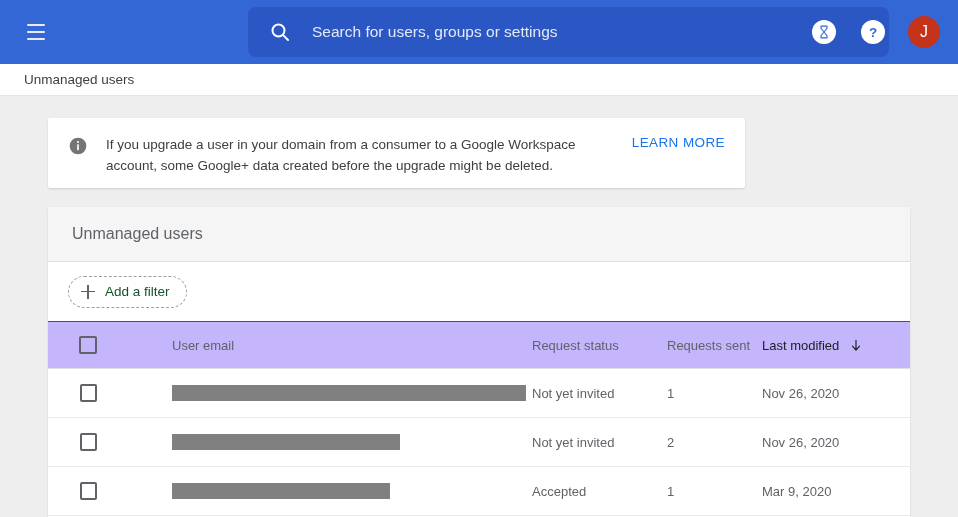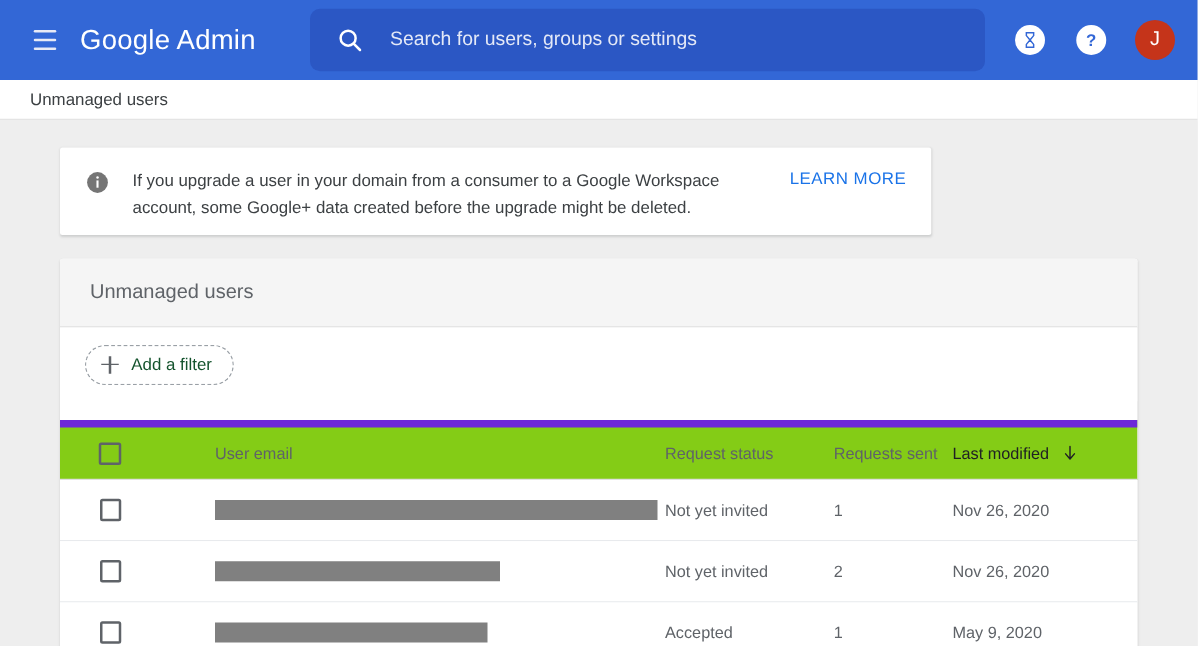--- a/index.html
+++ b/index.html
@@ -38,21 +38,21 @@
     font-size: 22px;
     color: #ffffff;
     letter-spacing: .2px;
     white-space: nowrap;
     font-weight: 400;
   }
 
   .searchbox {
     position: absolute;
     left: 248px; top: 7px;
-    width: 540px; height: 50px;
+    width: 641px; height: 50px;
     background: #2b57c4;
     border-radius: 8px;
     display: flex; align-items: center;
     cursor: text;
   }
   .searchbox .s-icon {
     width: 24px; height: 24px;
     margin-left: 20px; margin-right: 20px;
     flex: 0 0 auto;
     display: block;
@@ -203,25 +203,24 @@
   .add-filter .plus::before,
   .add-filter .plus::after {
     content: ""; position: absolute; background: #5f6368;
   }
   .add-filter .plus::before { left: 0; top: 6px; width: 14px; height: 1.6px; }
   .add-filter .plus::after  { top: 0; left: 6px; height: 14px; width: 1.6px; }
 
   
   .thead {
     height: 48px;
-    background: #84cc16;
-    border-top: 6px solid #6d28d9;
+    background: #c4b5fd;
+    border-top: 1px solid #6d28d9;
     border-bottom: 1px solid #e0e0e0;
     position: relative;
-    margin-top: 15px;
   }
   .trow {
     height: 49px;
     background: #ffffff;
     border-bottom: 1px solid #e8eaed;
     position: relative;
     padding-left: 21px;
   }
   .cb {
     position: absolute;
@@ -266,21 +265,20 @@
 <body>
 
 <div class="appbar">
 
   <div class="hamburger">
     <span></span>
     <span></span>
     <span></span>
   </div>
 
-  <div class="brand">Google Admin</div>
 
   <div class="searchbox">
     <svg class="s-icon" viewBox="0 0 24 24">
       <path fill="none" stroke="#ffffff" stroke-width="2" d="M10.5 4.5a6 6 0 1 0 0 12 6 6 0 0 0 0-12z"></path>
       <line x1="14.9" y1="14.9" x2="20" y2="20" stroke="#ffffff" stroke-width="2" stroke-linecap="round"></line>
     </svg>
     <input class="search-input" type="text" placeholder="Search for users, groups or settings" style="">
   </div>
 
   <div class="bar-icon" id="trial-icon">
@@ -360,17 +358,17 @@
       <div class="col-mod td-text">Nov 26, 2020</div>
     </div>
 
     <div class="trow">
       <div class="cb"></div>
       <div class="col-email">
         <span class="redacted" style="width:218px"></span>
       </div>
       <div class="col-status td-text">Accepted</div>
       <div class="col-sent td-text">1</div>
-      <div class="col-mod td-text">May 9, 2020</div>
+      <div class="col-mod td-text">Mar 9, 2020</div>
     </div>
 
   </div>
 </div>
 
 </body></html>

